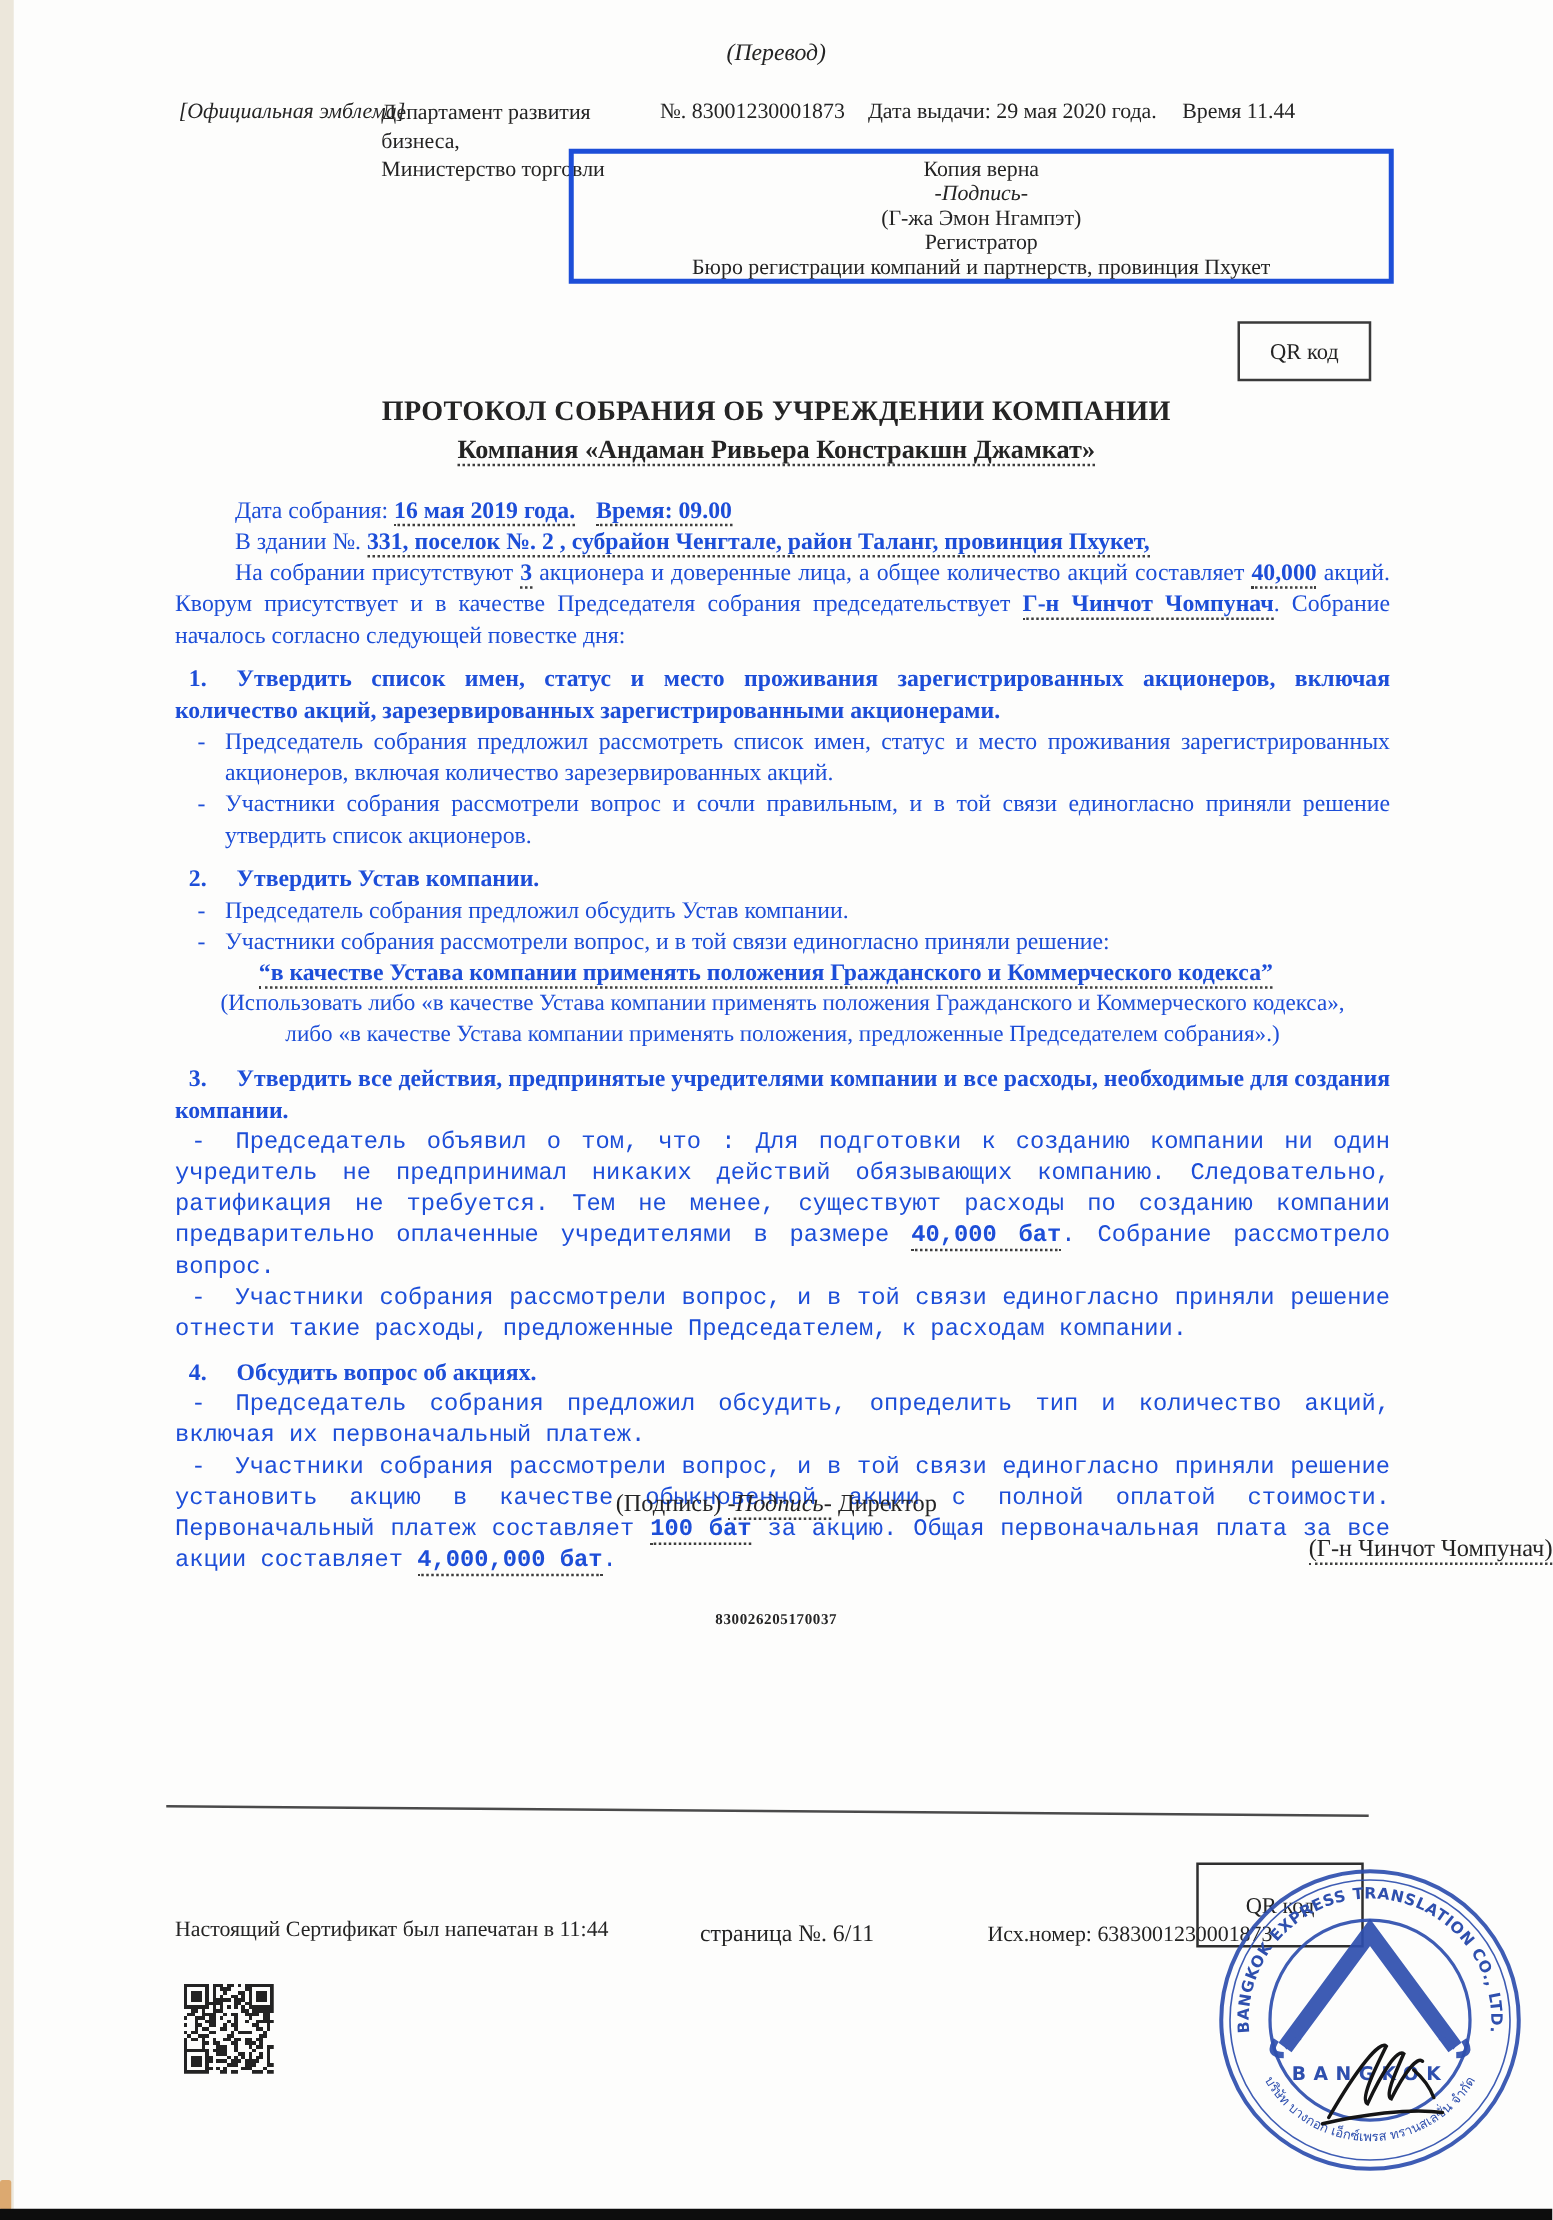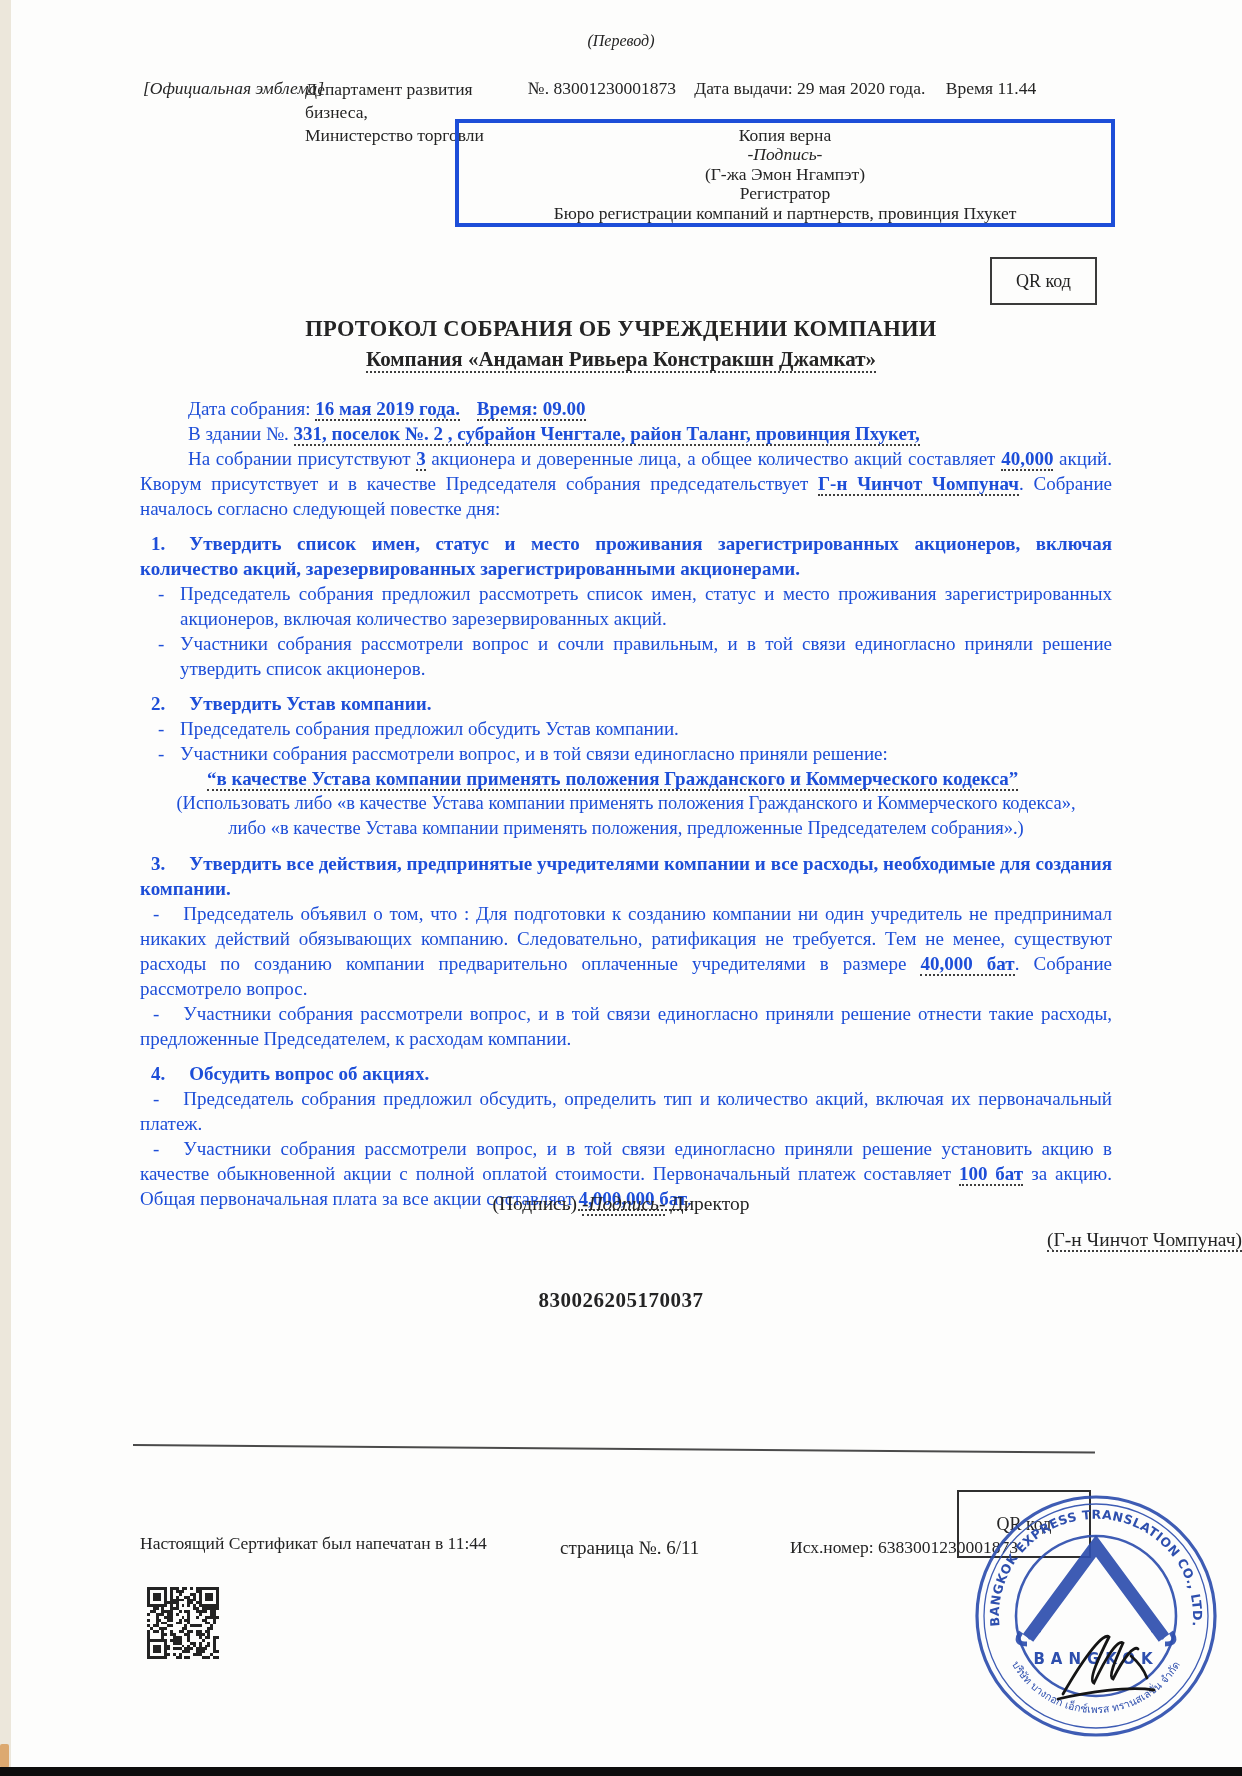--- a/index.html
+++ b/index.html
@@ -12,21 +12,21 @@
   
   .edge-strip{left:0;top:0;width:11px;height:1776px;background:#ece7db;}
   .corner-blob{left:0;top:1744px;width:9px;height:24px;background:#d89a55;opacity:.8;border-radius:2px;}
   .bottom-bar{left:0;top:1767px;width:1242px;height:9px;background:#0d0d0d;}
 
   .it{font-style:italic;}
   .du{font-weight:700;border-bottom:2px dotted #3e3e3e;}
   .dun{border-bottom:2px dotted #3e3e3e;}
   .du-it{font-style:italic;border-bottom:2px dotted #3e3e3e;}
 
-  .translation{top:32px;left:0;width:1242px;text-align:center;font-size:16px;}
+  .translation{top:32px;left:0;width:1242px;text-align:center;font-size:19px;}
   .emblem{top:78px;left:143px;font-size:17.5px;white-space:nowrap;}
   .dept{top:78px;left:305px;width:230px;font-size:17.5px;line-height:23px;}
   .refline{top:78px;left:528px;font-size:17.5px;white-space:nowrap;}
   .refline .gap1{margin-left:14px;}
   .refline .gap2{margin-left:16px;}
 
   .cert-box{top:119px;left:455px;width:652px;border:4px solid #1d4ed8;
     text-align:center;font-size:17.5px;line-height:19.4px;padding:3px 0 0 0;}
   .qr-box-top{top:257px;left:990px;width:103px;height:44px;border:2px solid #3a3a3a;
     display:flex;align-items:center;justify-content:center;font-size:18px;}
@@ -36,29 +36,29 @@
 
   .body-col{top:396px;left:140px;width:972px;font-size:19px;line-height:25px;color:#1d4ed8;}
   .body-col p{margin:0;}
   .ind{ text-indent:48px;}
   .just{text-align:justify;}
   .heading{font-weight:700;text-align:justify;text-indent:11px;margin-top:10px !important;}
   .heading .num{margin-right:24px;}
   .hang{display:flex;}
   .hang .mk{flex:0 0 40px;padding-left:18px;box-sizing:border-box;}
   .hang .tx{flex:1;text-align:justify;}
-  .dashp{text-indent:13px;text-align:justify;}
+  .dashp{text-indent:13px;text-align:justify;font-family:Liberation Mono, monospace;}
   .dashp .mk{margin-right:24px;}
   .quote{text-indent:67px;margin-top:1px;}
   .note{text-align:center;font-size:18.5px;}
 
   .sig-line1{top:1193px;left:0;width:1242px;text-align:center;font-size:19.5px;}
   .sig-line1 .role{}
   .sig-line2{top:1229px;left:0;width:1242px;text-align:right;font-size:19.5px;}
-  .doc-number{top:1288px;left:0;width:1242px;text-align:center;font-size:21px;font-weight:700;letter-spacing:.5px;}
+  .doc-number{top:1288px;left:0;width:1242px;text-align:center;font-size:12px;font-weight:700;letter-spacing:.5px;}
 
   .sep{top:1444px;left:133px;width:962px;border-top:2.5px solid #4a4a4a;transform:rotate(.45deg);transform-origin:left center;}
 
   .foot-printed{top:1533px;left:140px;font-size:17.5px;}
   .foot-page{top:1537px;left:560px;font-size:19px;}
   .foot-ref{top:1537px;left:790px;font-size:17.5px;}
 
   .qr-box-bottom{top:1490px;left:957px;width:130px;height:64px;border:2px solid #2f2f2f;
     display:flex;align-items:center;justify-content:center;font-size:18px;background:transparent;}
 

